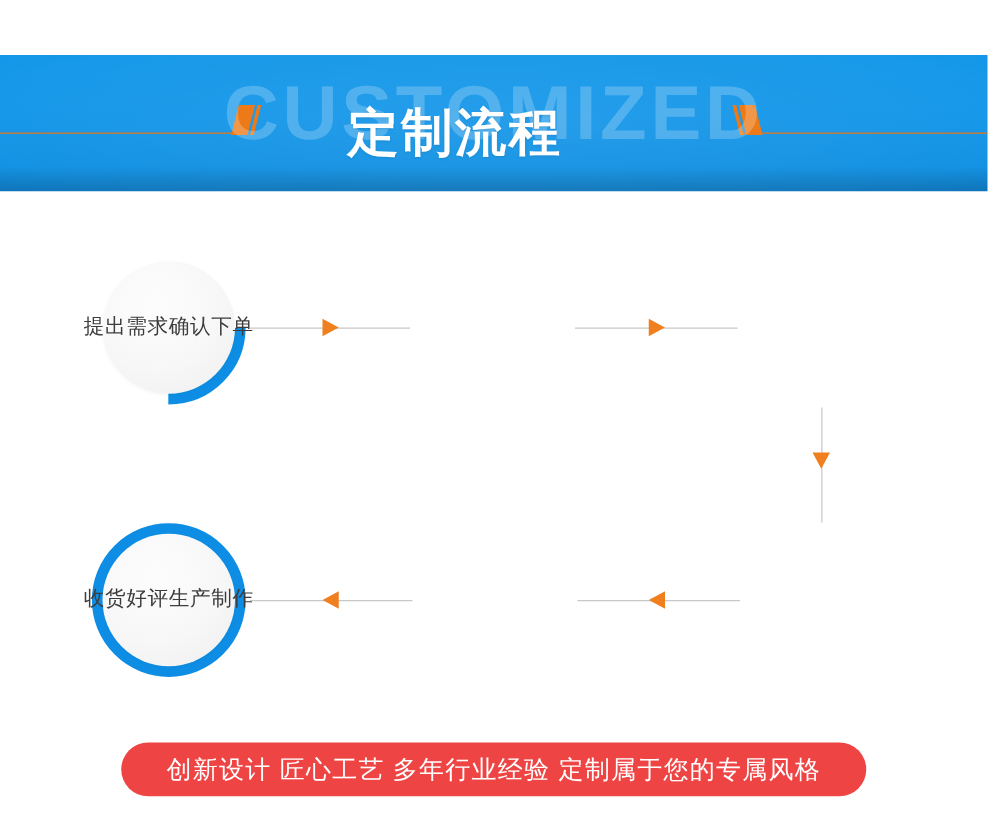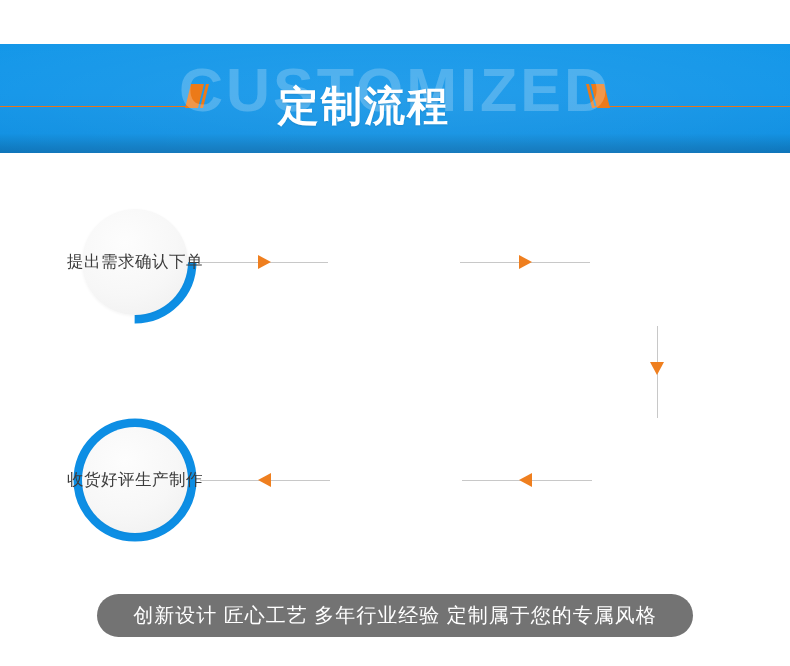--- a/index.html
+++ b/index.html
@@ -176,21 +176,21 @@
   }
 
   
   .footer-pill {
     position: absolute;
     left: 97px;
     top: 594px;
     width: 596px;
     height: 43px;
     border-radius: 22px;
-    background: #737373;
+    background: #ef4444;
     display: flex;
     align-items: center;
     justify-content: center;
     color: #ffffff;
     font-size: 20px;
     letter-spacing: 1px;
     white-space: nowrap;
     box-sizing: border-box;
   }
 </style>

